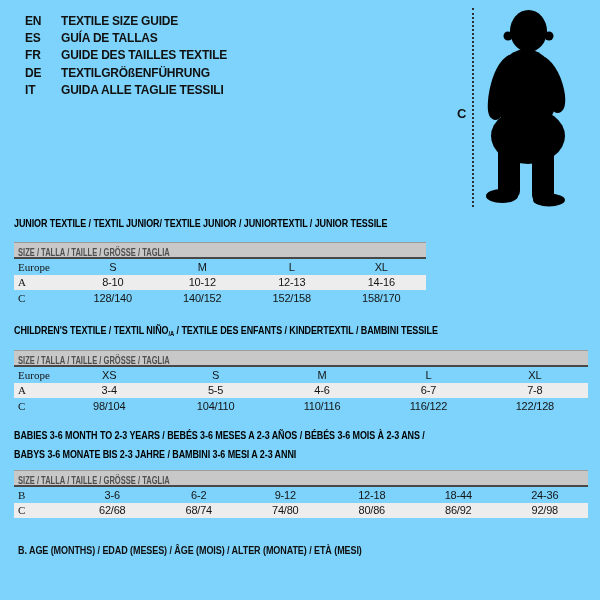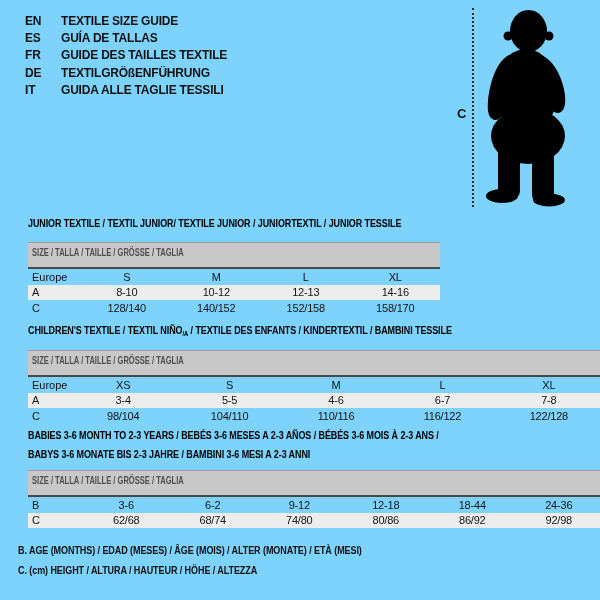--- a/index.html
+++ b/index.html
@@ -12,40 +12,40 @@
   .lang-code{display:inline-block;width:36px;font-weight:bold;font-size:12px;letter-spacing:-0.2px;}
   .lang-title{font-weight:bold;font-size:12px;letter-spacing:-0.2px;white-space:nowrap;}
 
   
   .measure-line{position:absolute;left:472px;top:8px;height:199px;width:0;
                 border-left:2px dotted #2e2e2e;}
   .fig-label{position:absolute;left:457px;top:106px;font-weight:bold;font-size:13px;}
   .baby-svg{position:absolute;left:485px;top:3px;}
 
   
-  .table-block{position:absolute;left:28px;}
+  .table-block{position:absolute;left:14px;}
   .t0{top:215px;width:412px;}
   .t1{top:322px;width:574px;}
   .t2{top:425px;width:574px;}
   .table-title{color:#000;}
   .title-line{line-height:13px;white-space:nowrap;}
   .t2 .title-line{line-height:17px;}
   .title-inner{display:inline-block;transform:scaleX(0.78);transform-origin:left center;
                font-weight:bold;font-size:11.5px;letter-spacing:-0.1px;}
   .title-inner .sub{font-size:7.5px;vertical-align:-2px;}
   .size-bar{background:#c8c8c8;border-top:1px solid #9b9b9b;border-bottom:2px solid #474747;
-            height:13px;line-height:13px;padding:1px 0 10px 4px;overflow:hidden;white-space:nowrap;}
+            height:13px;line-height:13px;padding:1px 0 0 4px;overflow:hidden;white-space:nowrap;}
   .t0 .size-bar{margin-top:12px;}
   .t1 .size-bar{margin-top:10px;}
   .t2 .size-bar{margin-top:7px;}
   .bar-inner{display:inline-block;transform:scaleX(0.72);transform-origin:left center;
              font-weight:bold;font-size:10.5px;color:#4f4f4f;}
   .trow{display:flex;align-items:center;height:15.6px;font-size:11px;color:#141414;}
   .trow.alt{background:#ededed;}
-  .tcell.label{padding-left:4px;text-align:left;}
+  .tcell.label{padding-left:4px;text-align:left;font-family:Liberation Serif, serif;}
   .t0 .tcell.label{width:50px;}
   .t1 .tcell.label{width:38px;}
   .t2 .tcell.label{width:51px;}
   .tcell.val{flex:1;text-align:center;letter-spacing:-0.2px;}
 
   
   .footnotes{position:absolute;left:18px;top:540px;}
   .fn-line{line-height:18.5px;white-space:nowrap;}
   .fn-inner{display:inline-block;transform:scaleX(0.82);transform-origin:left center;
             font-weight:bold;font-size:11px;color:#0f0f0f;letter-spacing:-0.1px;}
@@ -185,16 +185,15 @@
           <span class="tcell val">74/80</span>
           <span class="tcell val">80/86</span>
           <span class="tcell val">86/92</span>
           <span class="tcell val">92/98</span>
         </div>
       </div>
     </div>
 
   <div class="footnotes" id="footnotes">
       <div class="fn-line"><span class="fn-inner">B. AGE (MONTHS) / EDAD (MESES) / ÂGE (MOIS) / ALTER (MONATE) / ETÀ (MESI)</span></div>
-      <div class="fn-line"><span class="fn-inner">C. (cm) HEIGHT / ALTURA / HAUTEUR / HÖHE / ALTEZZA</span></div>
     </div>
 
 </div>
 
 </body></html>

